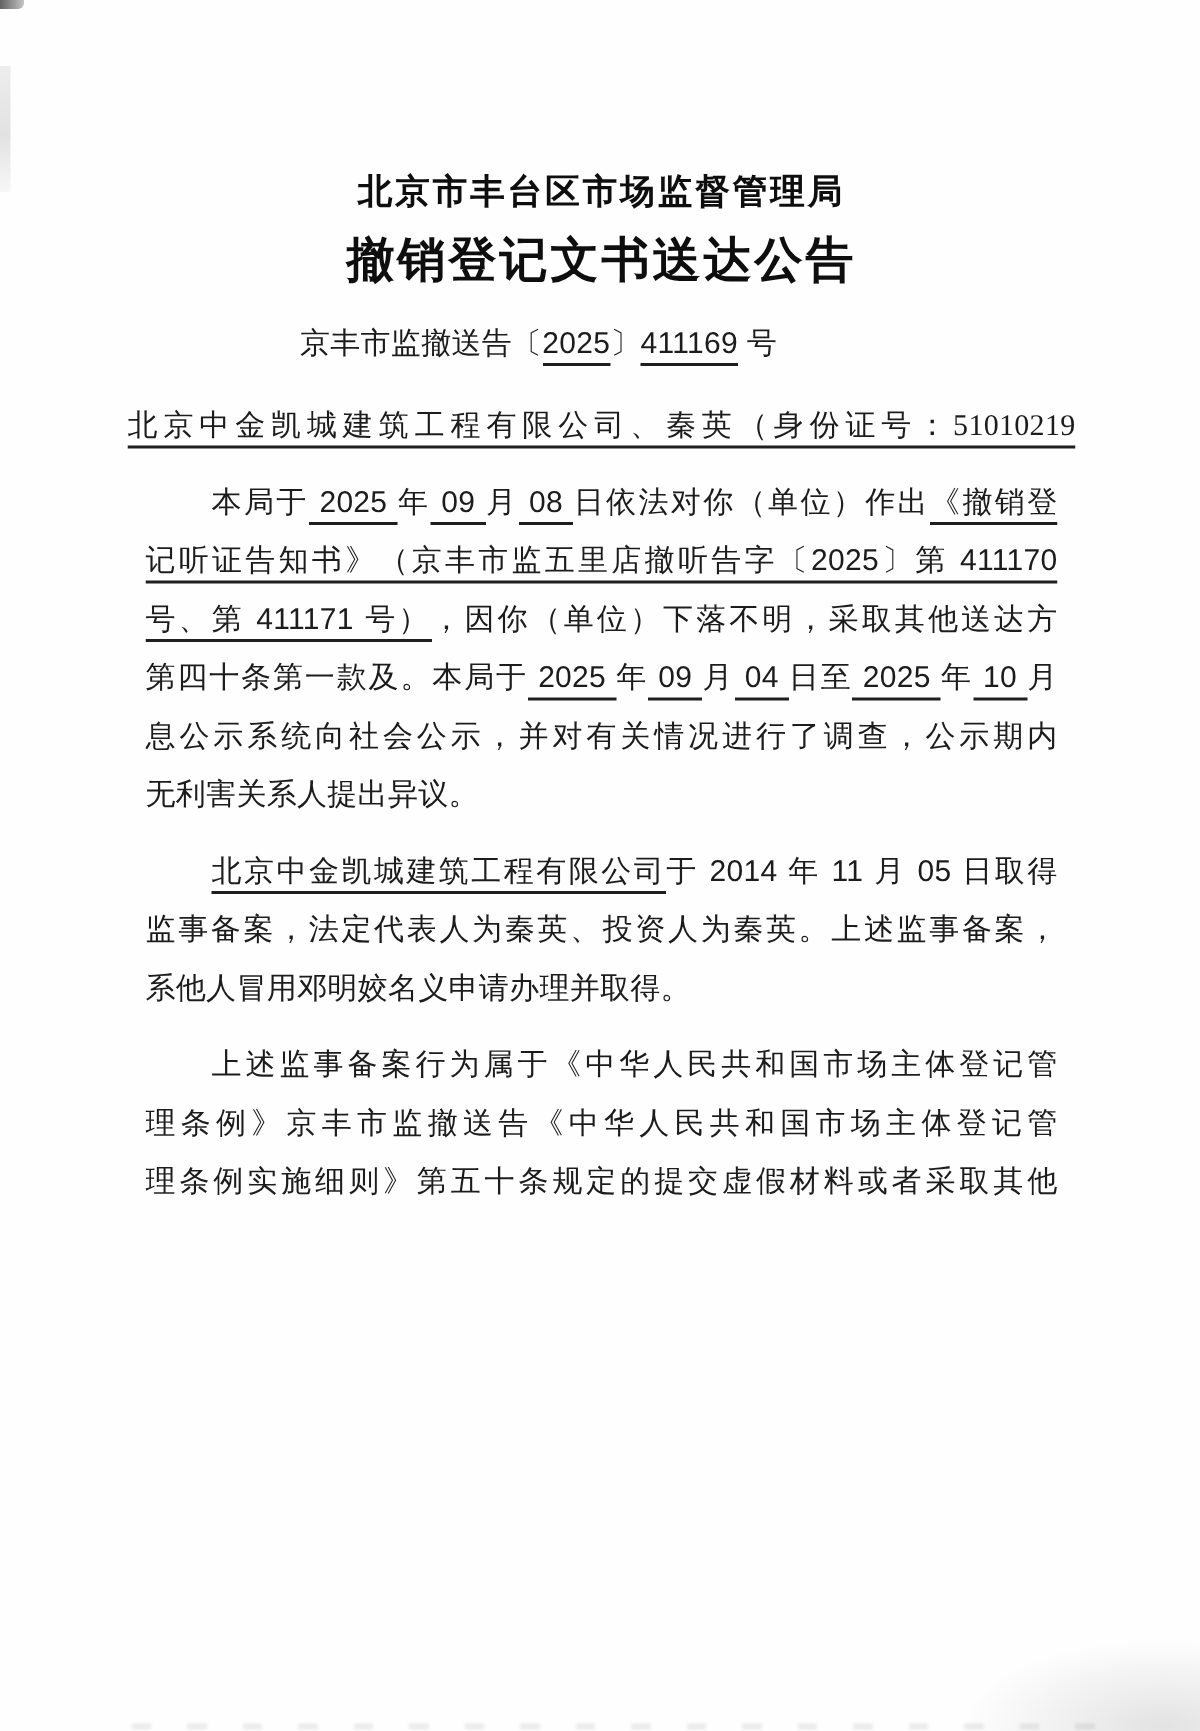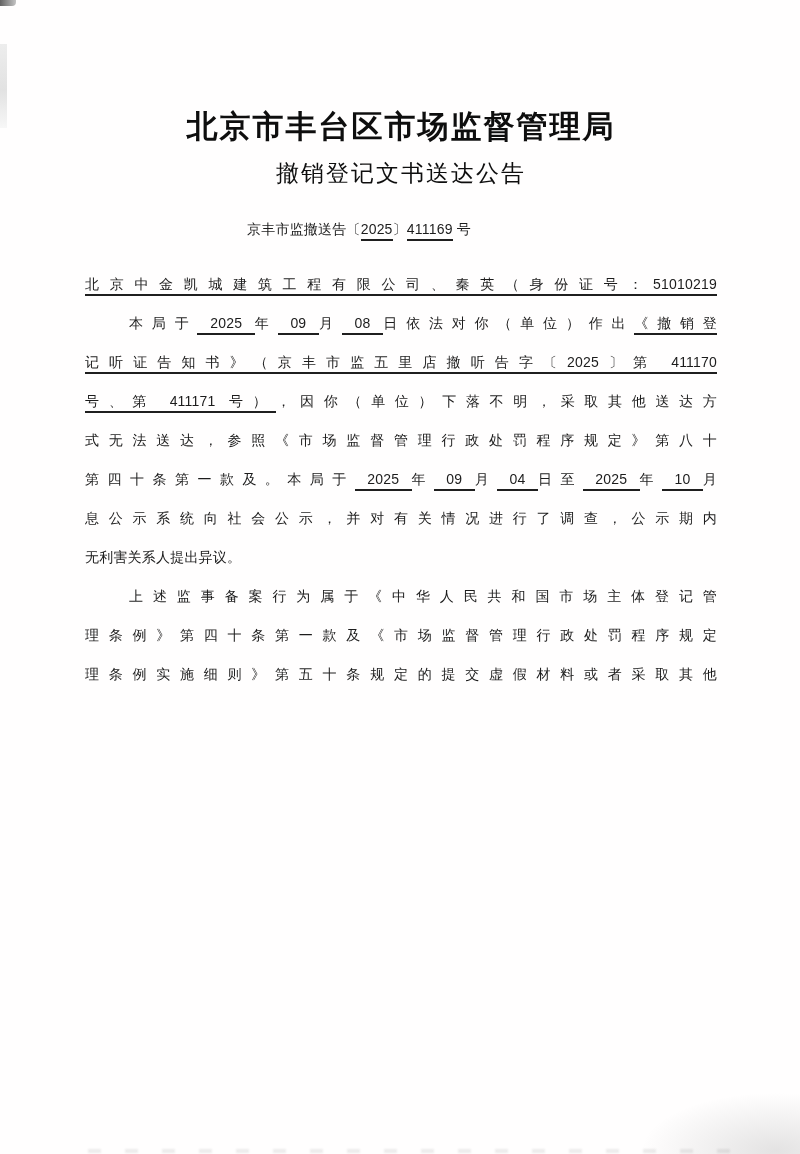--- a/index.html
+++ b/index.html
@@ -8,37 +8,37 @@
     width:800px;height:1154px;
     margin:0 auto;
     background:#fffefe;
     box-sizing:border-box;
     padding:104px 83px 0 85px;
     overflow:hidden;
     font-family:"Liberation Sans","DejaVu Sans",sans-serif;
     color:#1c1c1c;
   }
   .h1{
-    font-size:31px;font-weight:bold;color:#0e0e0e;
+    font-size:23px;font-weight:bold;color:#0e0e0e;
     text-align:center;line-height:46px;letter-spacing:2px;
     margin:0;
   }
   .h2{
-    font-size:23px;font-weight:normal;color:#0e0e0e;
+    font-size:32px;font-weight:bold;color:#0e0e0e;
     text-align:center;line-height:46px;letter-spacing:2px;
   }
   .docno{
     font-size:23px;line-height:30px;margin-top:14px;
     text-align:center;
     transform:translateX(-42px);
   }
-  .salutation{margin-top:16px;}
-  .para{margin:0;}
+  .salutation{margin-top:16px;font-family:Liberation Serif, serif;}
+  .para{margin:12px;}
   .bl{
-    font-size:14px;line-height:39px;
+    font-size:20px;line-height:39px;
     overflow:hidden;
     letter-spacing:0.2px;
   }
   .jl{text-align:justify;text-align-last:justify;}
   .ind{text-indent:44px;}
   .u{border-bottom:2px solid #1f1f1f;padding-bottom:2px;}
   .docno .u{border-bottom-width:2px;}
   
   .corner-mark{
     position:absolute;left:0;top:0;width:16px;height:6px;
@@ -77,24 +77,28 @@
     </div>
 
   <div class="salutation">
       <div class="bl jl"><span class="u">北京中金凯城建筑工程有限公司、秦英（身份证号：51010219</span></div>
     </div>
 
   <div class="para">
       <div class="bl jl ind"><span>本局于</span><span class="u"> 2025 </span><span>年</span><span class="u"> 09 </span><span>月</span><span class="u"> 08 </span><span>日依法对你（单位）作出</span><span class="u">《撤销登</span></div>
       <div class="bl jl"><span class="u">记听证告知书》（京丰市监五里店撤听告字〔2025〕第 411170</span></div>
       <div class="bl jl"><span class="u">号、第 411171 号）</span><span>，因你（单位）下落不明，采取其他送达方</span></div>
-      <div class="bl jl"><span>式无法送达，参照《市场监督管理行政处罚程序规定》第八十</span></div>
       <div class="bl jl"><span>第四十条第一款及。本局于</span><span class="u"> 2025 </span><span>年</span><span class="u"> 09 </span><span>月</span><span class="u"> 04 </span><span>日至</span><span class="u"> 2025 </span><span>年</span><span class="u"> 10 </span><span>月</span></div>
       <div class="bl jl"><span>息公示系统向社会公示，并对有关情况进行了调查，公示期内</span></div>
       <div class="bl"><span>无利害关系人提出异议。</span></div>
     </div>
   <div class="para">
+      <div class="bl jl ind"><span class="u">北京中金凯城建筑工程有限公司</span><span>于 2014 年 11 月 05 日取得</span></div>
+      <div class="bl jl"><span>监事备案，法定代表人为秦英、投资人为秦英。上述监事备案，</span></div>
+      <div class="bl"><span>系他人冒用邓明姣名义申请办理并取得。</span></div>
+    </div>
+  <div class="para">
       <div class="bl jl ind"><span>上述监事备案行为属于《中华人民共和国市场主体登记管</span></div>
-      <div class="bl jl"><span>理条例》第四十条第一款及《市场监督管理行政处罚程序规定</span></div>
+      <div class="bl jl"><span>理条例》京丰市监撤送告《中华人民共和国市场主体登记管</span></div>
       <div class="bl jl"><span>理条例实施细则》第五十条规定的提交虚假材料或者采取其他</span></div>
     </div>
 
 </div>
 
 </body></html>

